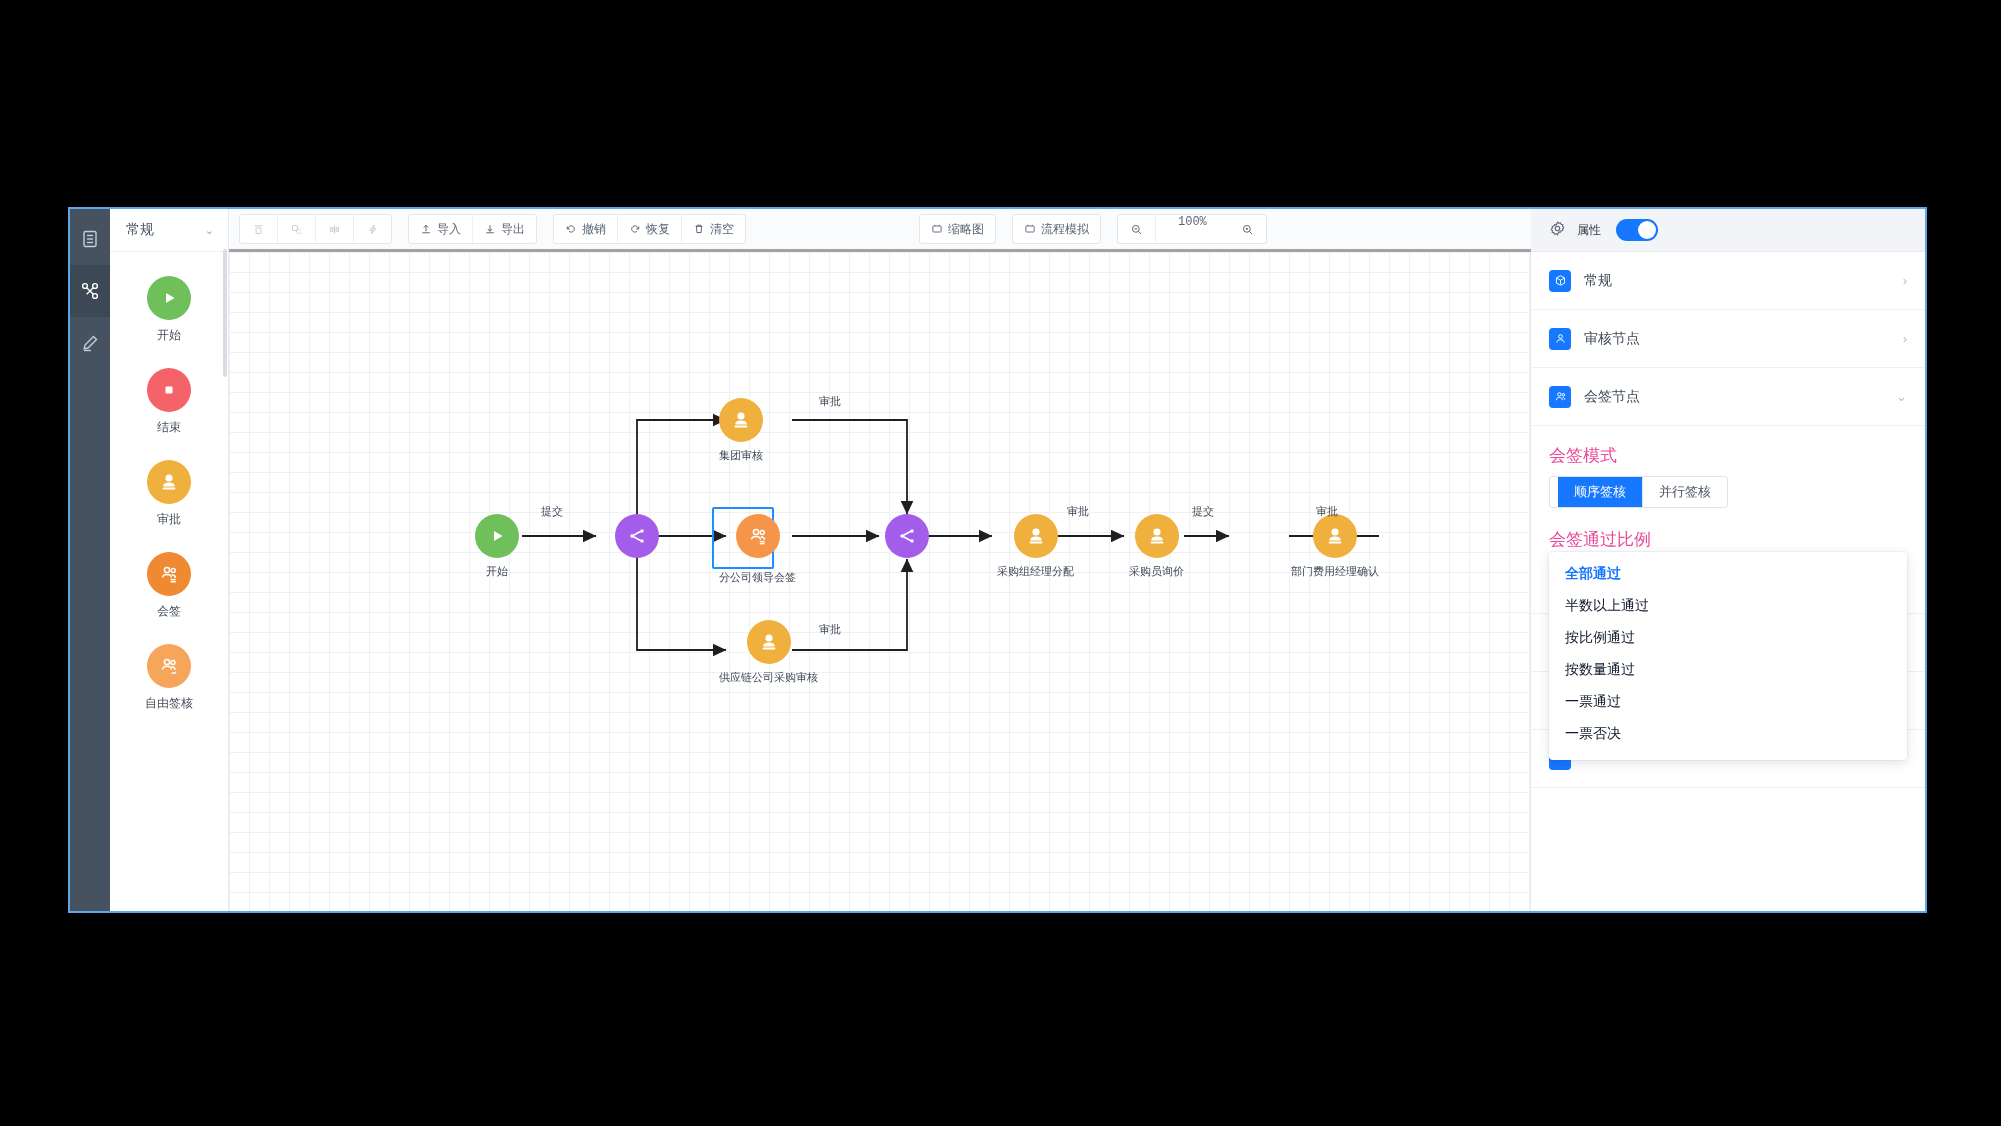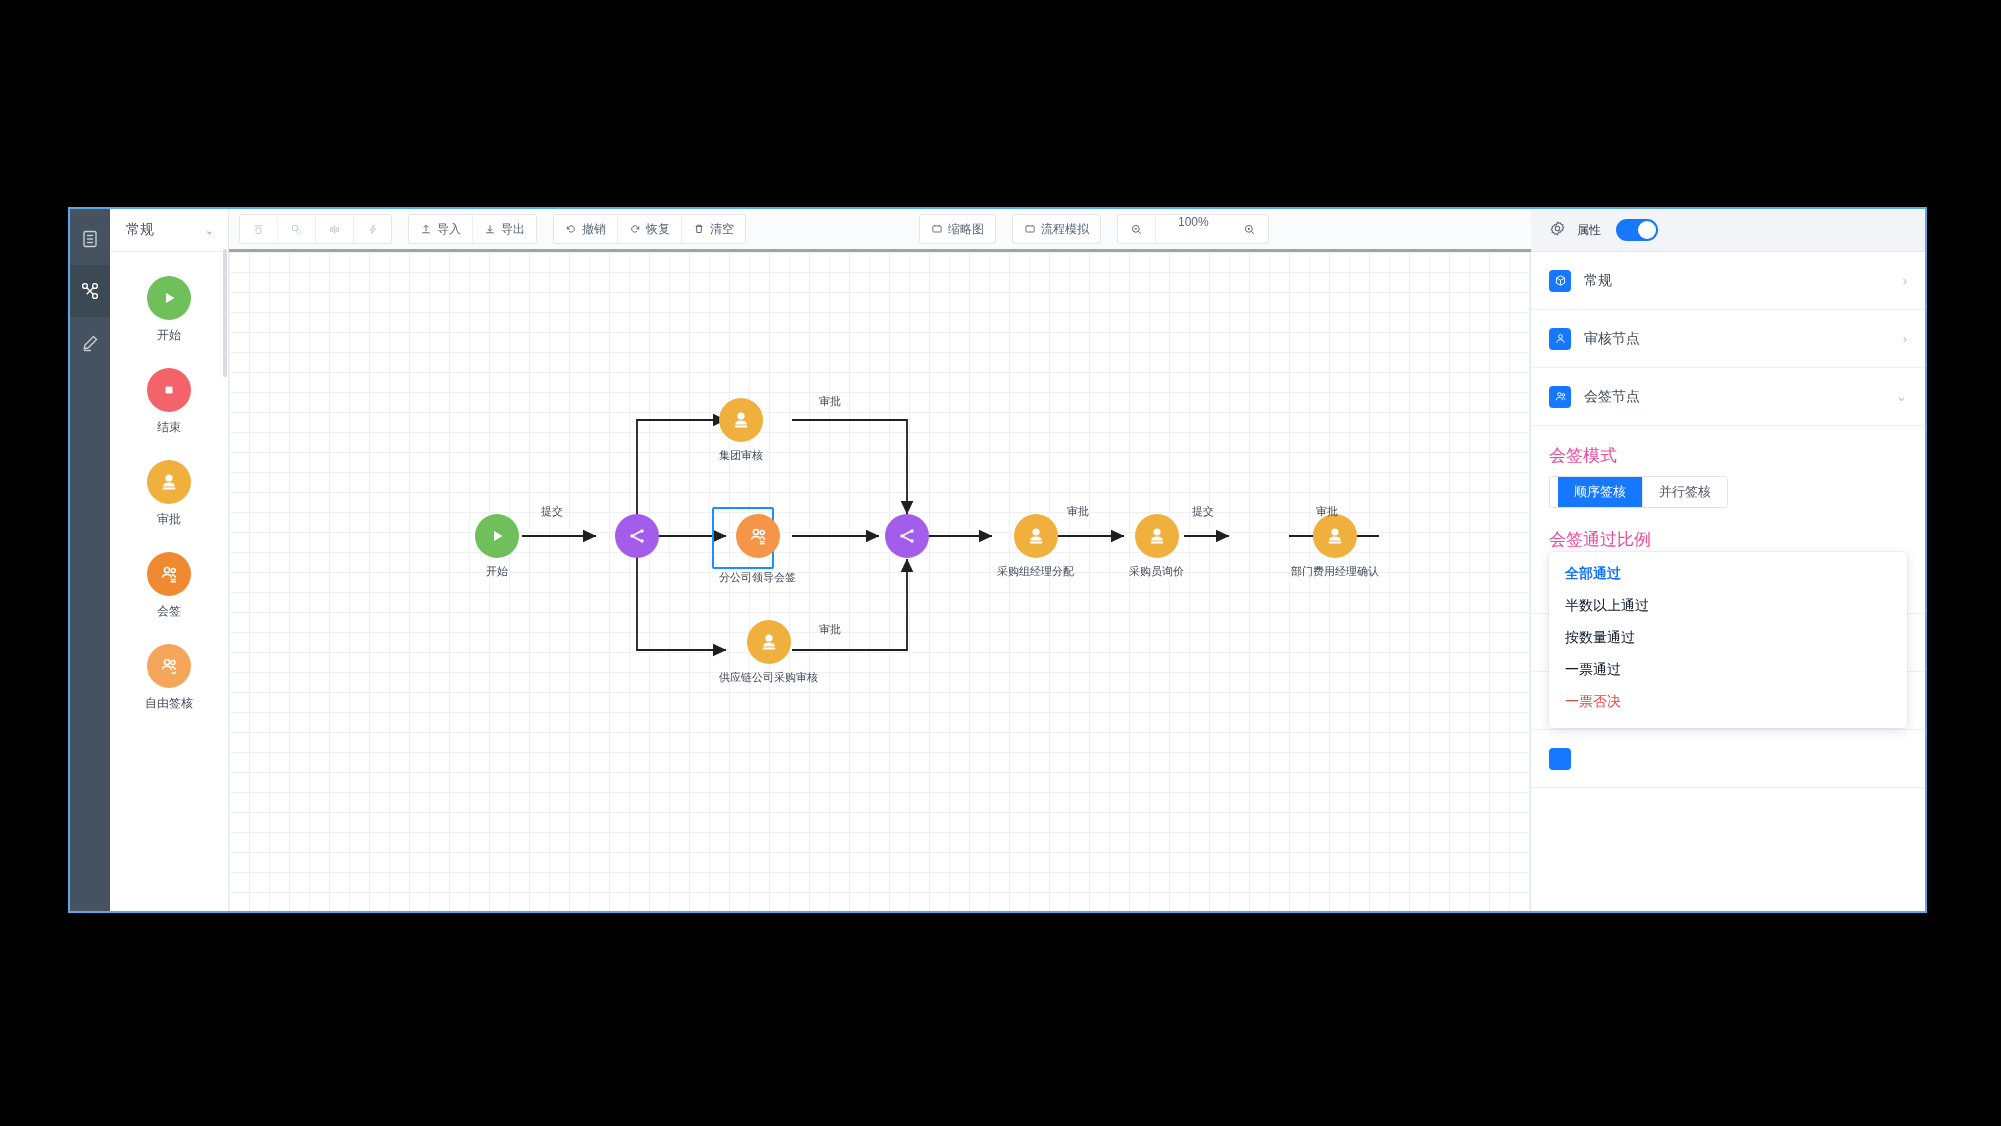--- a/index.html
+++ b/index.html
@@ -154,20 +154,21 @@
   }
   .tb-btn:last-child { border-right: none; }
   .tb-btn.icon-only { padding: 0 12px; }
   .tb-btn.disabled { color: #c3c9d2; cursor: default; }
   .tb-btn svg { display: block; }
   .tb-right {
     position: absolute;
     left: 690px;
     display: flex;
     align-items: center;
+    font-family: Liberation Mono, monospace;
   }
   .zoom-val { font-size: 12px; color: #5a6575; padding: 0 22px; }
   
   .canvas-wrap {
     flex: 1;
     position: relative;
     overflow: hidden;
     background-color: #ffffff;
     background-image:
       linear-gradient(to right, #eef0f3 1px, transparent 1px),
@@ -326,21 +327,21 @@
   .dd-opt {
     height: 32px;
     display: flex;
     align-items: center;
     padding: 0 16px;
     font-size: 14px;
     color: #0f172a;
     cursor: pointer;
   }
   .dd-opt.sel { color: #1677ff; font-weight: bold; }
-  .dd-opt.dis { color: #ef4444; cursor: not-allowed; }
+  .dd-opt.dis { color: #0f172a; cursor: not-allowed; }
 </style>
 </head>
 <body>
 
 <div id="root">
   <div class="app-frame">
 
     <div class="rail">
       <div class="rail-btn">
         <span>
@@ -796,20 +797,21 @@
           <div class="prop-name"></div>
         </div>
         <div class="prop-row" style="position:absolute;left:0;right:0;top:478px">
           <div class="prop-ico"></div>
           <div class="prop-name"></div>
         </div>
 
         <div class="dropdown">
           <div class="dd-opt sel">全部通过</div>
           <div class="dd-opt">半数以上通过</div>
+          <div class="dd-opt">按比例通过</div>
           <div class="dd-opt">按数量通过</div>
           <div class="dd-opt">一票通过</div>
           <div class="dd-opt dis">一票否决</div>
         </div>
 
       </div>
     </div>
 
   </div>
 </div>

